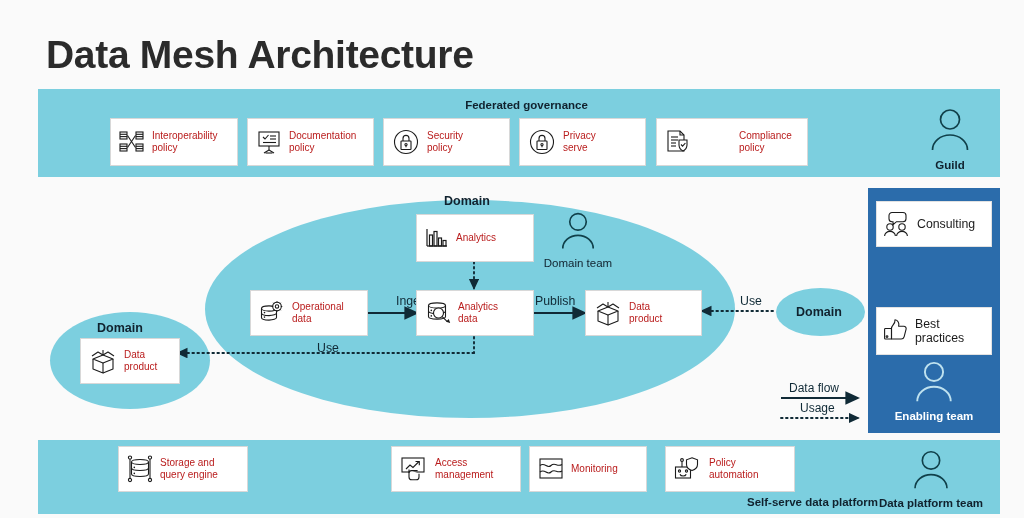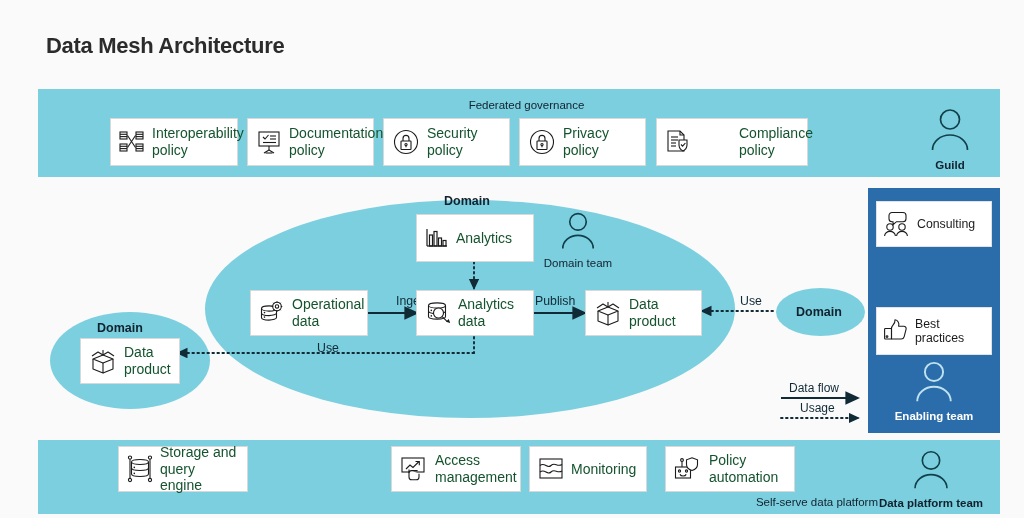--- a/index.html
+++ b/index.html
@@ -9,49 +9,49 @@
     font-family: "Liberation Sans", sans-serif;
     overflow: hidden;
   }
   #root { position: relative; width: 1024px; height: 518px; background: #fafafa; }
 
   .abs { position: absolute; }
 
   
   #title {
     left: 46px; top: 33px;
-    font-size: 22px; font-weight: 800; color: #2b2b2b;
+    font-size: 39px; font-weight: 800; color: #2b2b2b;
     letter-spacing: -0.3px;
   }
 
   
   .band {
     background: #7ccfdf;
   }
   #gov-band { left: 38px; top: 89px; width: 962px; height: 88px; }
   #platform-band { left: 38px; top: 440px; width: 962px; height: 74px; }
 
   .band-title {
-    font-size: 11.5px; font-weight: 400; color: #10222e;
+    font-size: 11.5px; font-weight: 700; color: #10222e;
     position: absolute; white-space: nowrap; padding-left: 15px;
   }
   #gov-title { left: 0; right: 0; top: 10px; text-align: center; }
   #platform-title { left: 0; width: 840px; bottom: 6px; text-align: right; }
 
   
   .card {
     position: absolute;
     background: #ffffff;
     border: 1px solid #d8d8d8;
     display: flex; align-items: center;
     padding: 0 8px;
     gap: 7px;
   }
   .card .lbl {
-    font-size: 14px; color: #14532d; line-height: 1.18;
+    font-size: 10px; color: #b91c1c; line-height: 1.18;
     white-space: pre-line;
   }
   .ico { flex: 0 0 auto; display: block; }
 
   
   .gov-card { top: 118px; height: 48px; }
 
   
   .plat-card { top: 446px; height: 46px; }
 
@@ -164,21 +164,21 @@
     <svg class="ico" width="28" height="28" viewBox="0 0 28 28">
       <g stroke="#1b1b1b" stroke-width="1.1" fill="none">
         <circle cx="14" cy="14" r="11.5"></circle>
         <rect x="9" y="13" width="10" height="8.5" rx="0.6"></rect>
         <path d="M11,13 v-2.6 a3,3 0 0 1 6,0 V13"></path>
         <circle cx="14" cy="16.6" r="1.1"></circle>
         <line x1="14" y1="17.4" x2="14" y2="19.3"></line>
       </g>
     </svg>
     <div class="lbl">Privacy
-policy</div>
+serve</div>
   </div>
 
   <div class="card gov-card" style="left:656px; width:152px;gap:48px;">
     <svg class="ico" width="26" height="26" viewBox="0 0 26 26">
       <g stroke="#1b1b1b" stroke-width="1.1" fill="none">
         <path d="M3,2 h12 l4,4 v16 H3 Z"></path>
         <polyline points="15,2 15,6 19,6"></polyline>
         <line x1="6" y1="8" x2="13" y2="8"></line>
           <line x1="6" y1="11" x2="13" y2="11"></line>
         <line x1="6" y1="14" x2="11" y2="14"></line>

